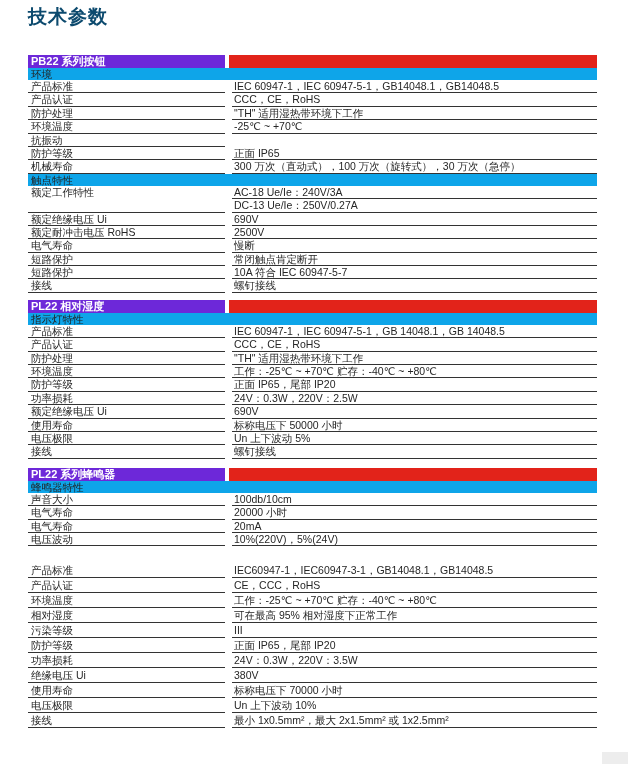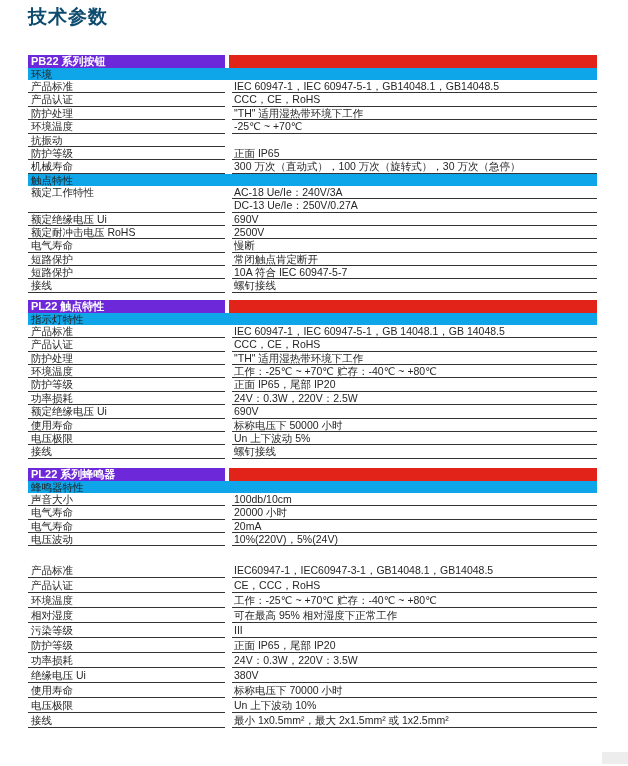--- a/index.html
+++ b/index.html
@@ -159,21 +159,21 @@
         <div class="t-row">
           <div class="cell-label">接线</div>
           <div class="row-gap"></div>
           <div class="vstack">
             <div class="cell-value">螺钉接线</div>
           </div>
         </div>
       </div>
       <div class="spec-table mt-table-1">
         <div class="t-head">
-          <div class="t-head-left">PL22 触点特性</div>
+          <div class="t-head-left">PL22 相对湿度</div>
           <div class="t-head-gap"></div>
           <div class="t-head-right"></div>
         </div>
         <div class="t-sub">指示灯特性</div>
         <div class="t-row">
           <div class="cell-label">产品标准</div>
           <div class="row-gap"></div>
           <div class="vstack">
             <div class="cell-value">IEC 60947-1，IEC 60947-5-1，GB 14048.1，GB 14048.5</div>
           </div>

